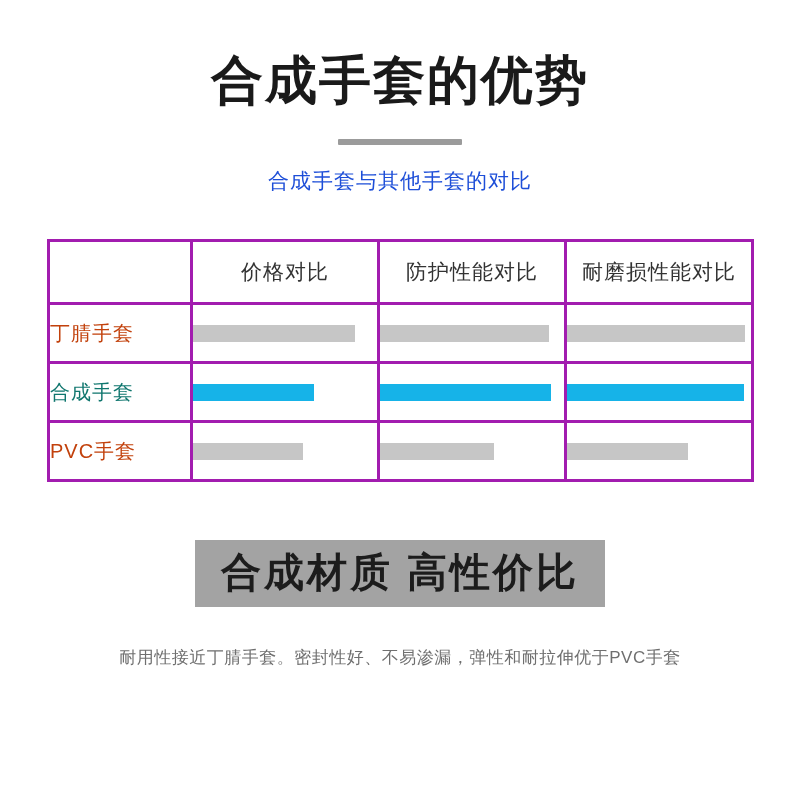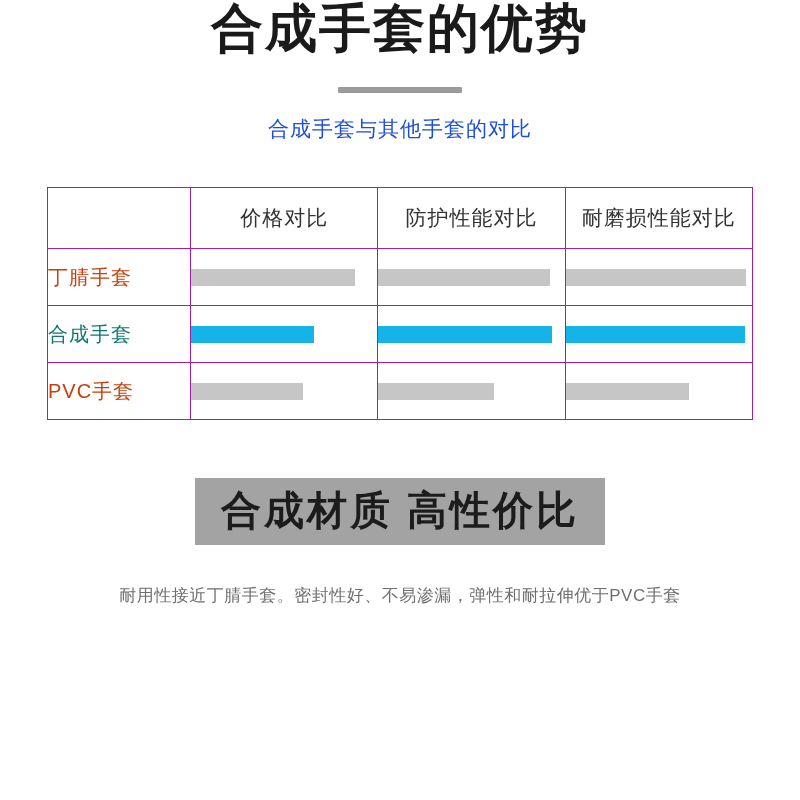--- a/index.html
+++ b/index.html
@@ -16,20 +16,21 @@
   }
   .page {
     position: relative;
     width: 800px;
     height: 800px;
     box-sizing: border-box;
   }
 
   
   .header {
+    padding-top: 52px;
     text-align: center;
     font-family: Liberation Serif, serif;
   }
   .main-title {
     font-size: 52px;
     font-weight: bold;
     color: #1a1a1a;
     letter-spacing: 2px;
     line-height: 1.1;
     margin: 0;
@@ -53,21 +54,21 @@
     margin: 44px auto 0 auto;
     width: 706px;
   }
   table.compare {
     border-collapse: collapse;
     width: 100%;
     table-layout: fixed;
   }
   table.compare th,
   table.compare td {
-    border: 1px solid #a21caf;
+    border: 3px solid #a21caf;
     padding: 0;
     vertical-align: middle;
   }
   table.compare th {
     height: 60px;
     font-size: 21px;
     font-weight: normal;
     color: #333333;
     text-align: center;
     letter-spacing: 1px;

